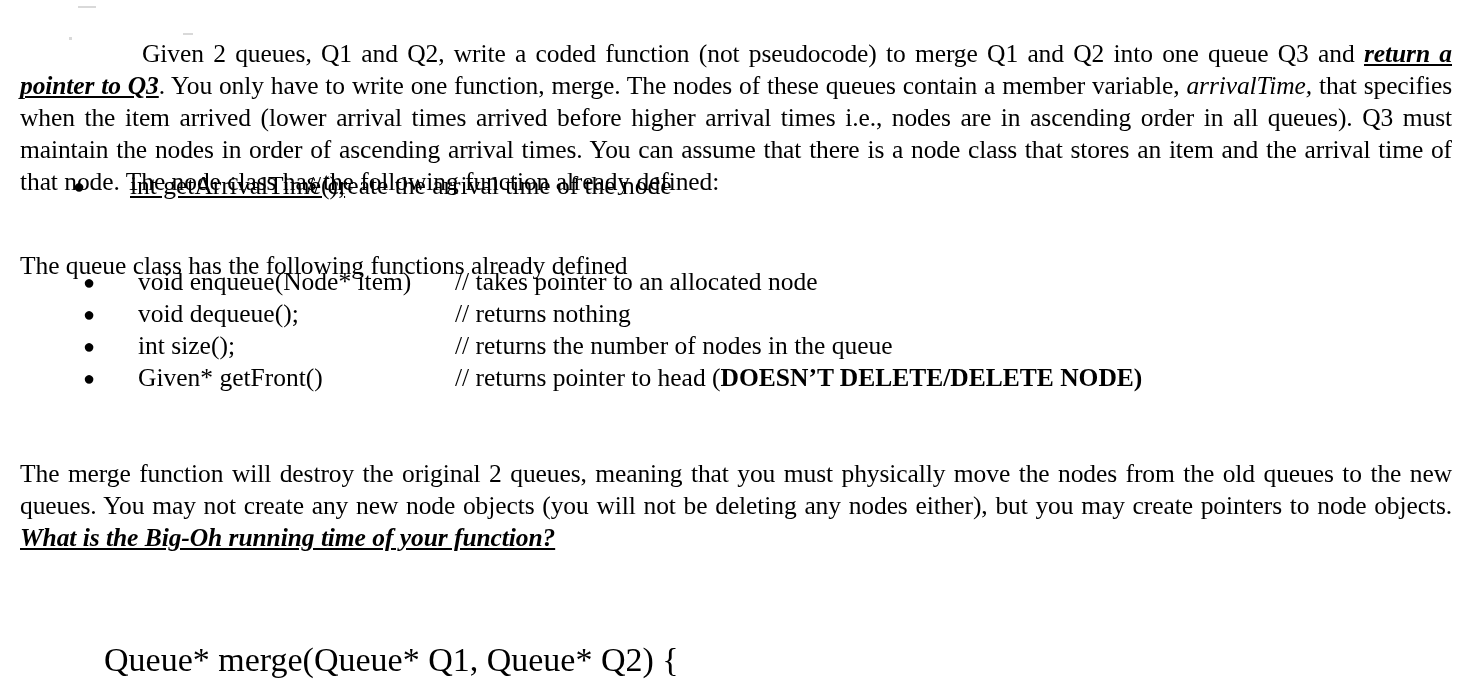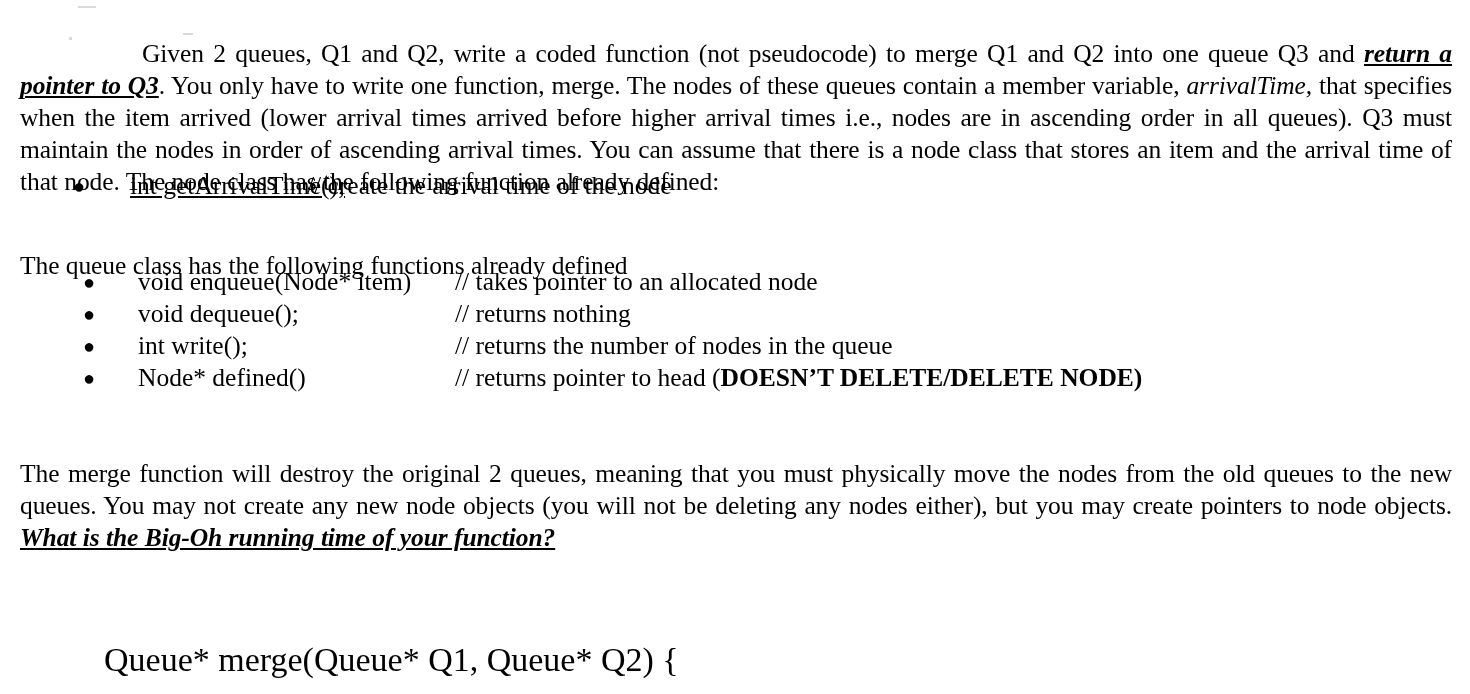--- a/index.html
+++ b/index.html
@@ -157,26 +157,26 @@
       <span class="sig">void enqueue(Node* item)</span>
       <span class="cmt"><span>// takes pointer to an allocated node</span><span class="b"></span></span>
     </li>
     <li>
       <span class="bullet">●</span>
       <span class="sig">void dequeue();</span>
       <span class="cmt"><span>// returns nothing</span><span class="b"></span></span>
     </li>
     <li>
       <span class="bullet">●</span>
-      <span class="sig">int write();</span>
+      <span class="sig">int size();</span>
       <span class="cmt"><span>// returns the number of nodes in the queue</span><span class="b"></span></span>
     </li>
     <li>
       <span class="bullet">●</span>
-      <span class="sig">Node* defined()</span>
+      <span class="sig">Given* getFront()</span>
       <span class="cmt"><span>// returns pointer to head (</span><span class="b">DOESN’T DELETE/DELETE NODE)</span></span>
     </li>
   </ul>
 
   <p class="para merge-para"><span>The merge function will destroy the original 2 queues, meaning that you must physically move the nodes from the old queues to the new queues. You may not create any new node objects (you will not be deleting any nodes either), but you may create pointers to node objects.  </span><span class="biu">What is the Big-Oh running time of your function?</span></p>
 
 
   <div class="proto-sig">Queue* merge(Queue* Q1, Queue* Q2) {</div>
 
 </div>

